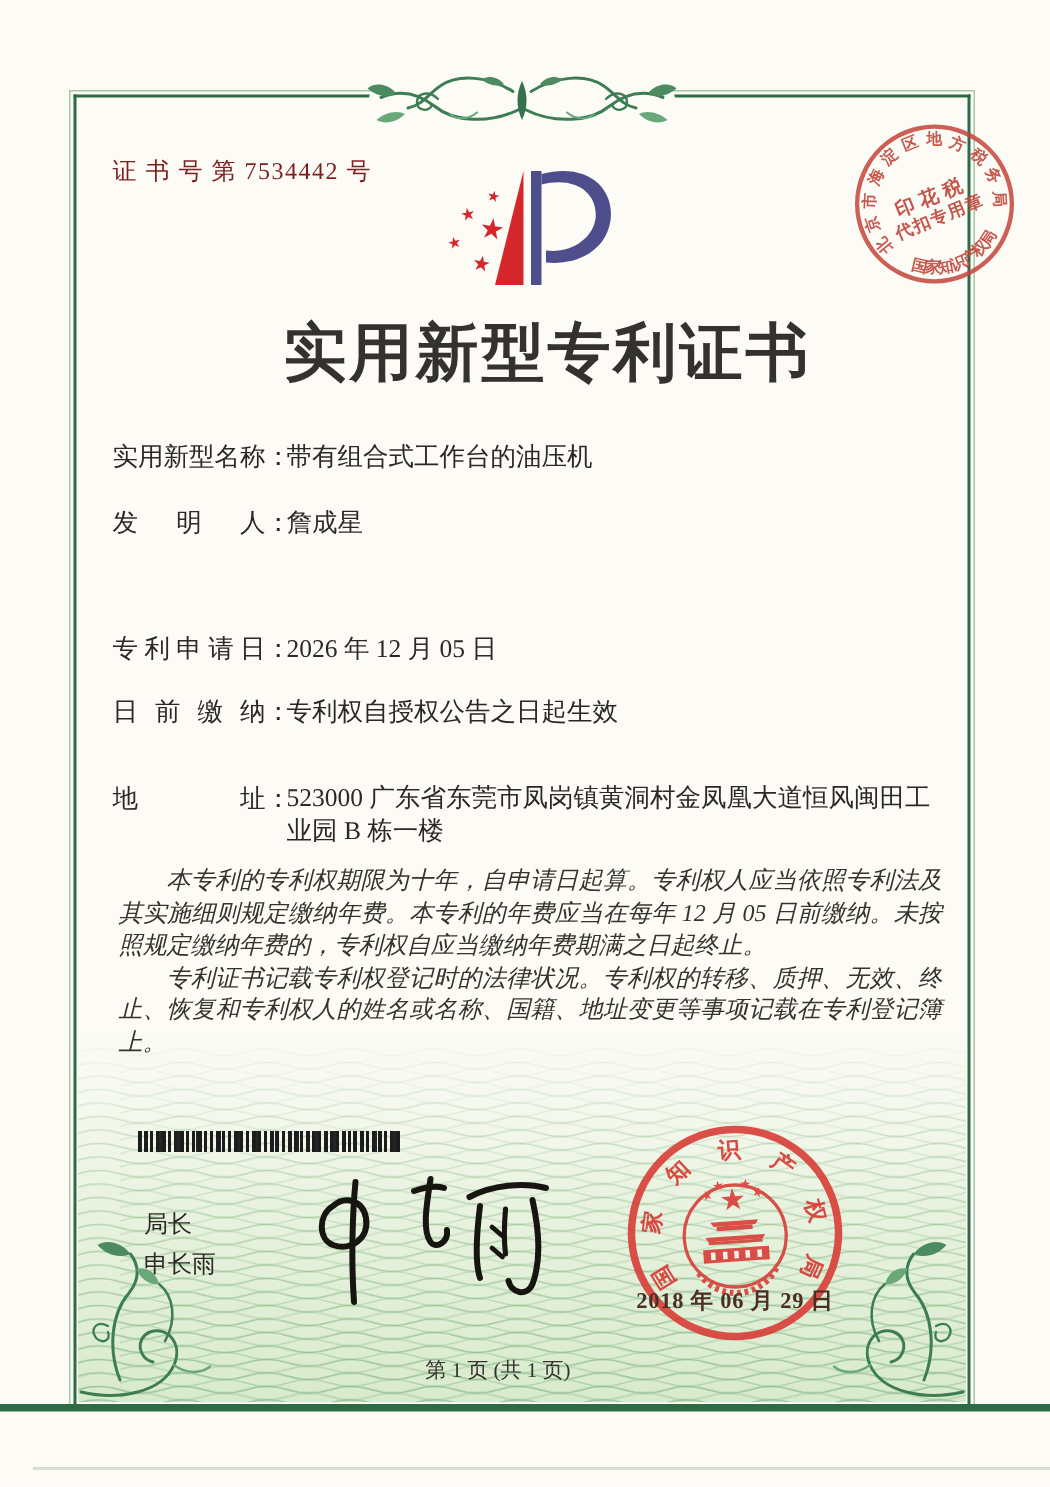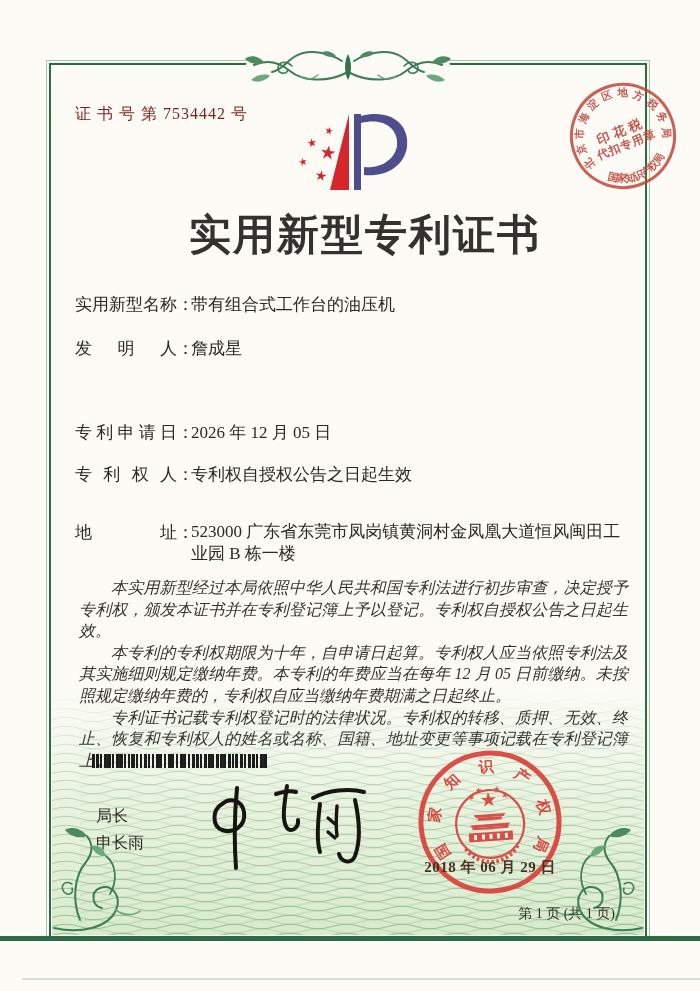--- a/index.html
+++ b/index.html
@@ -41,21 +41,21 @@
   
   .seal{left:416px;top:748px;width:148px;height:148px;z-index:4;transform:rotate(-4deg);}
   .seal .char{position:absolute;font-weight:700;font-size:15px;color:#d8413a;opacity:.95;}
   .seal-date{left:417px;top:858px;width:146px;text-align:center;font-size:15px;font-weight:700;letter-spacing:.5px;color:#4b2f26;z-index:5;}
   
   .stamp{left:567px;top:80px;width:112px;height:112px;z-index:4;transform:rotate(-22deg);color:#c0493f;}
   .stamp-ring{position:absolute;left:3px;top:3px;width:106px;height:106px;border:3px solid rgba(196,68,58,.85);border-radius:50%;box-sizing:border-box;}
   .stamp .char{position:absolute;font-size:10.5px;font-weight:700;opacity:.9;}
   .stamp-c1{position:absolute;left:0;top:42px;width:112px;text-align:center;font-size:13px;font-weight:700;letter-spacing:4px;opacity:.92;}
   .stamp-c2{position:absolute;left:0;top:58px;width:112px;text-align:center;font-size:11.5px;font-weight:700;letter-spacing:1px;opacity:.92;}
-  .footer{left:49px;top:905px;width:566px;text-align:right;font-size:14px;z-index:3;color:#34322d;}
+  .footer{left:49px;top:905px;width:566px;text-align:center;font-size:14px;z-index:3;color:#34322d;}
 </style>
 </head>
 <body>
 
 <div class="page">
 
   <svg class="abs guilloche" width="592" height="247" viewBox="0 0 592 247">
     <defs>
       <pattern id="wave" width="56" height="9" patternUnits="userSpaceOnUse">
         <path d="M0,4.5 Q14,0 28,4.5 T56,4.5" fill="none" stroke="#8fbe8e" stroke-width="1"></path>
@@ -147,28 +147,27 @@
   <div class="field" style="top:293px">
     <span class="flabel">实用新型名称</span><span class="colon">：</span><span class="fvalue">带有组合式工作台的油压机</span>
   </div>
   <div class="field" style="top:337px">
     <span class="flabel">发明人</span><span class="colon">：</span><span class="fvalue">詹成星</span>
   </div>
   <div class="field" style="top:421px">
     <span class="flabel">专利申请日</span><span class="colon">：</span><span class="fvalue">2026 年 12 月 05 日</span>
   </div>
   <div class="field" style="top:463px">
-    <span class="flabel">专利权人</span><span class="colon">：</span><span class="fvalue">专利权自授权公告之日起生效</span>
+    <span class="flabel">日前缴纳</span><span class="colon">：</span><span class="fvalue">专利权自授权公告之日起生效</span>
   </div>
   <div class="field addr" style="top:521px">
     <span class="flabel">地址</span><span class="colon">：</span><span class="fvalue">523000 广东省东莞市凤岗镇黄洞村金凤凰大道恒风闽田工业园 B 栋一楼</span>
   </div>
 
   <div class="abs paras">
-    <p>本实用新型经过本局依照中华人民共和国专利法进行初步审查，决定授予专利权，颁发本证书并在专利登记簿上予以登记。专利权自授权公告之日起生效。</p>
     <p>本专利的专利权期限为十年，自申请日起算。专利权人应当依照专利法及其实施细则规定缴纳年费。本专利的年费应当在每年 12 月 05 日前缴纳。未按照规定缴纳年费的，专利权自应当缴纳年费期满之日起终止。</p>
     <p>专利证书记载专利权登记时的法律状况。专利权的转移、质押、无效、终止、恢复和专利权人的姓名或名称、国籍、地址变更等事项记载在专利登记簿上。</p>
   </div>
 
   <div class="abs barcode"></div>
 
   <div class="abs sig-title">局长</div>
   <div class="abs sig-name">申长雨</div>
   <svg class="abs signature" width="170" height="92" viewBox="0 0 170 92">
     <g fill="none" stroke="#17150f" stroke-width="4" stroke-linecap="round">

